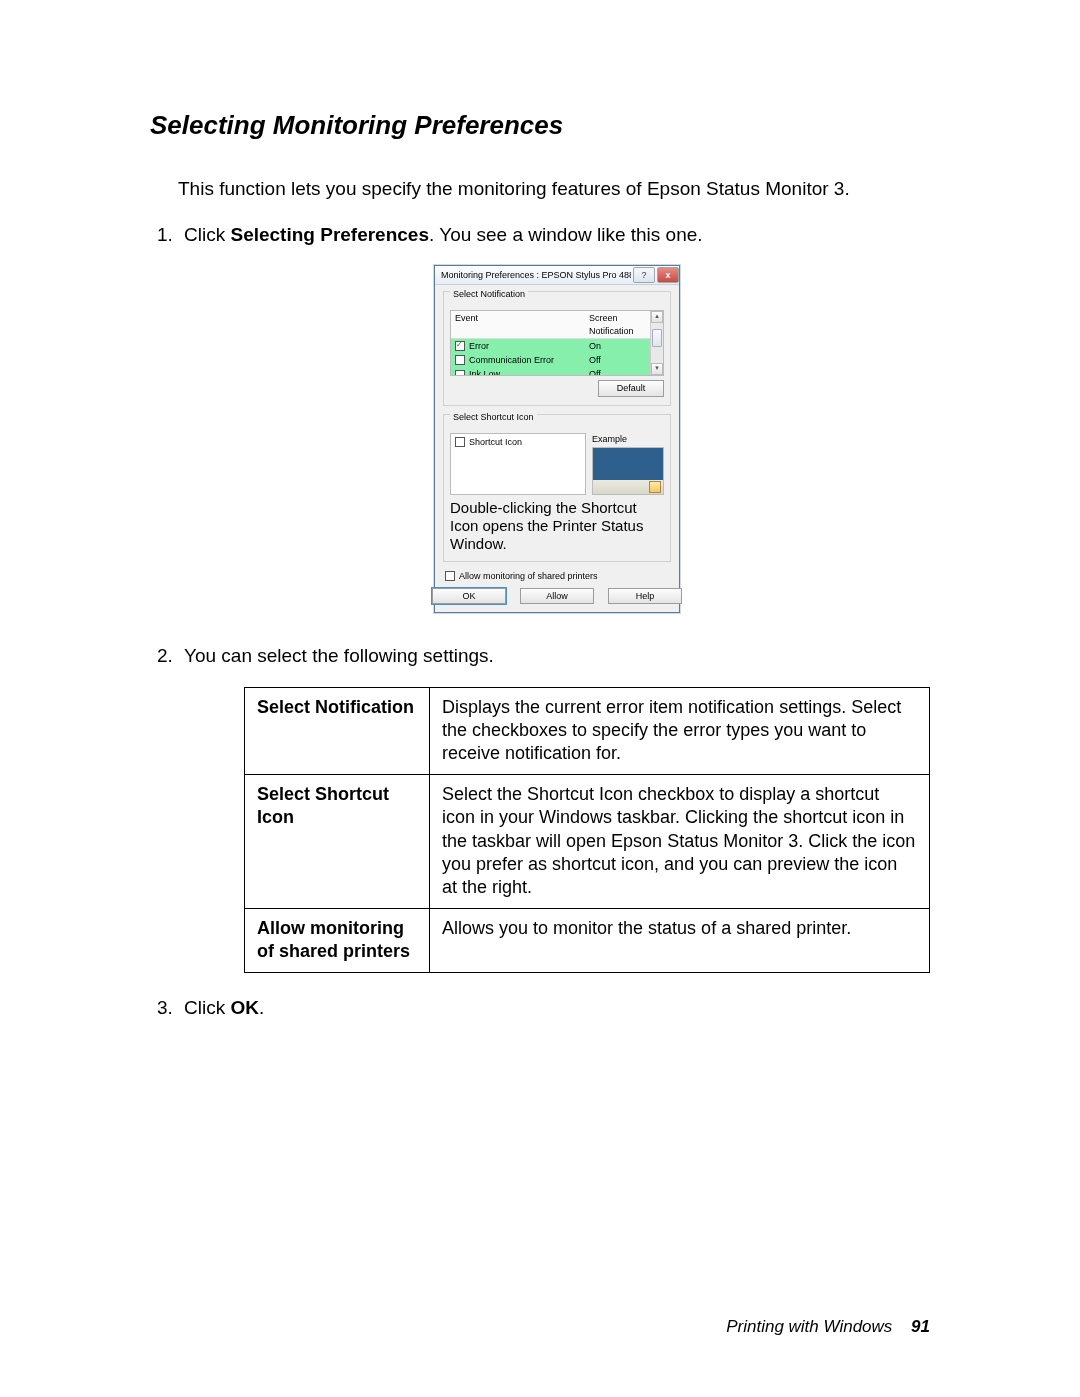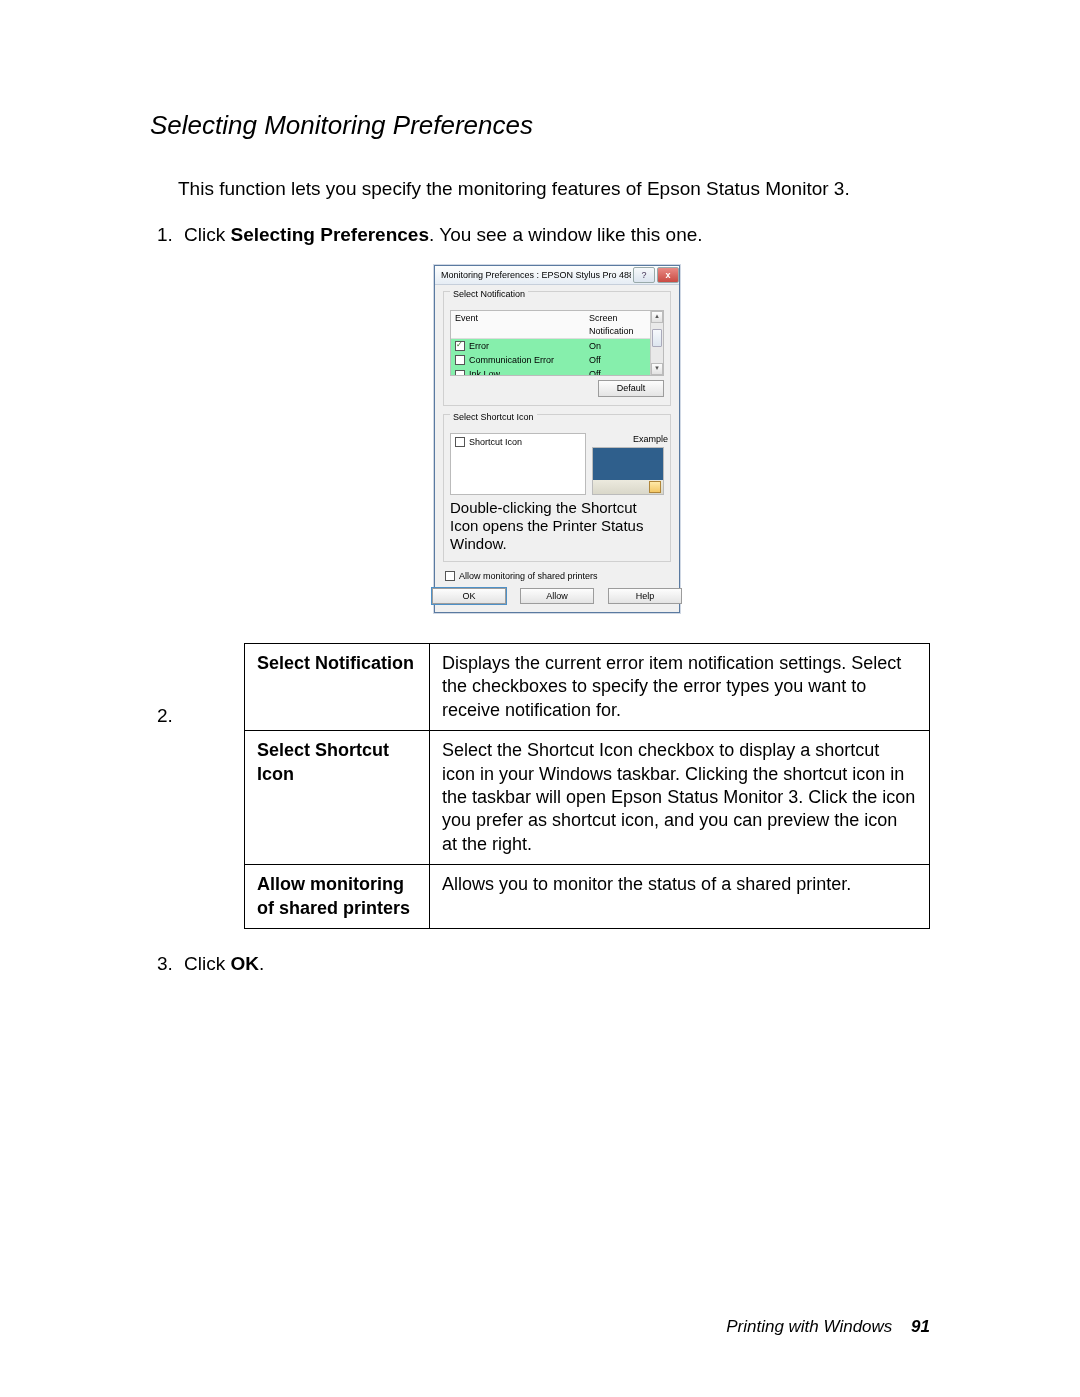--- a/index.html
+++ b/index.html
@@ -11,21 +11,21 @@
     width: 1080px;
   }
   .page {
     padding: 110px 150px 60px 150px;
     box-sizing: border-box;
     min-height: 1397px;
     position: relative;
   }
   h1.section-title {
     font-style: italic;
-    font-weight: normal;
+    font-weight: bold;
     font-size: 26px;
     margin: 0 0 35px 0;
   }
   .body-text {
     font-size: 19px;
     line-height: 1.35;
     margin: 0 0 20px 28px;
   }
   ol.steps {
     font-size: 19px;
@@ -183,21 +183,21 @@
     border: 1px solid #bbb;
     height: 56px;
     padding: 2px 4px;
     font-size: 9px;
   }
   .example-box {
     width: 72px;
     display: flex;
     flex-direction: column;
   }
-  .example-label { font-size: 9px; margin-bottom: 2px; margin-left: 41px; }
+  .example-label { font-size: 9px; margin-bottom: 2px; }
   .example-preview {
     flex:1;
     border: 1px solid #bbb;
     background: #fff;
     display:flex;
     flex-direction:column;
   }
   .example-preview .blue-area { flex:1; background:#2f5f8c; }
   .example-preview .tray {
     height: 14px;
@@ -335,20 +335,21 @@
               <span class="btn">Allow</span>
               <span class="btn">Help</span>
             </div>
 
           </div>
         </div>
       </div>
     </li>
 
     <li>
+      <span class="step-text">You can select the following settings.</span>
 
       <table class="settings-table" style="margin-top:18px;">
         <tbody>
             <tr>
           <td class="label-cell">Select Notification</td>
           <td>Displays the current error item notification settings. Select the checkboxes to specify the error types you want to receive notification for.</td>
         </tr>
         <tr>
           <td class="label-cell">Select Shortcut Icon</td>
           <td>Select the Shortcut Icon checkbox to display a shortcut icon in your Windows taskbar. Clicking the shortcut icon in the taskbar will open Epson Status Monitor 3. Click the icon you prefer as shortcut icon, and you can preview the icon at the right.</td>

